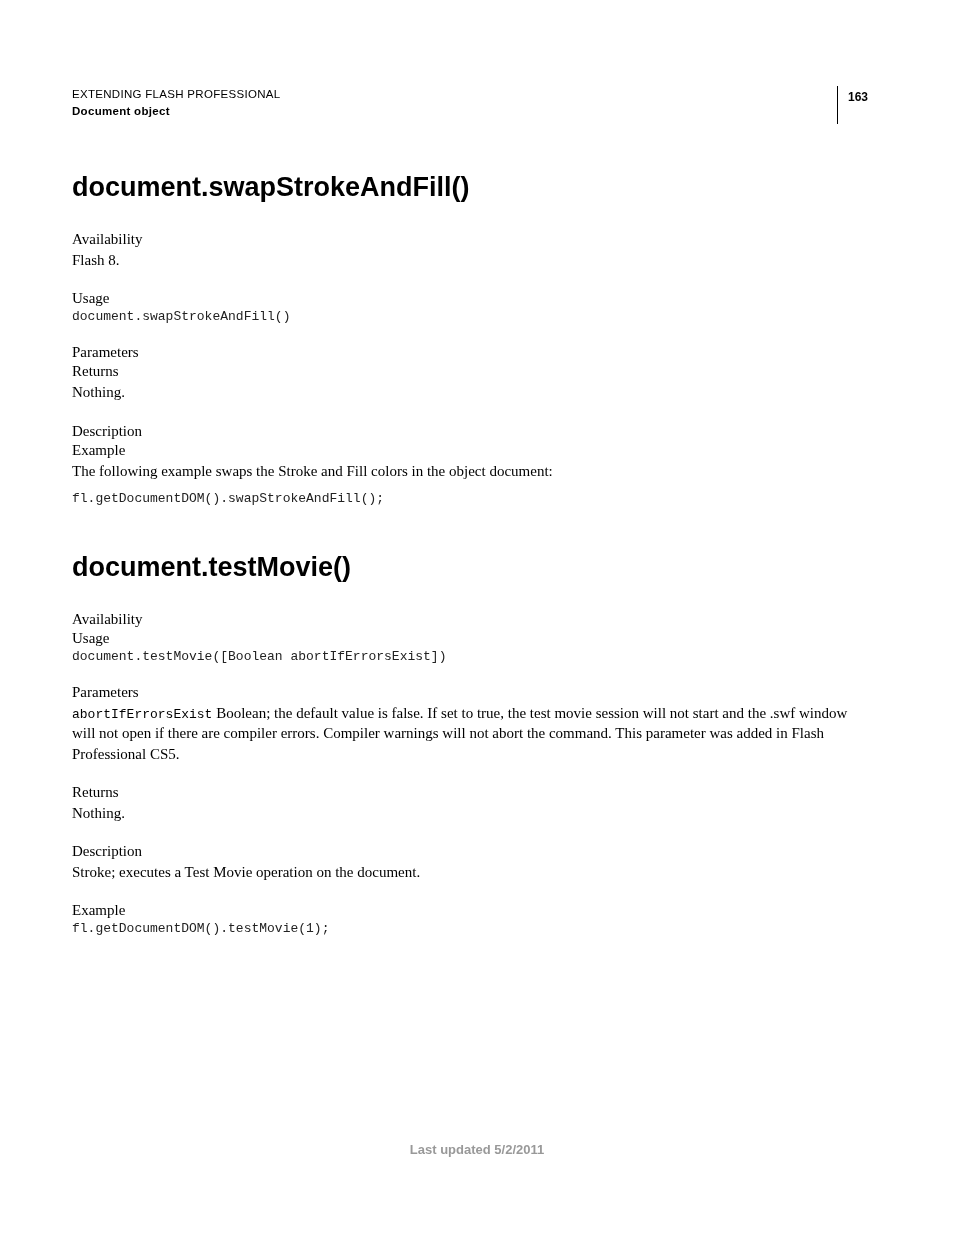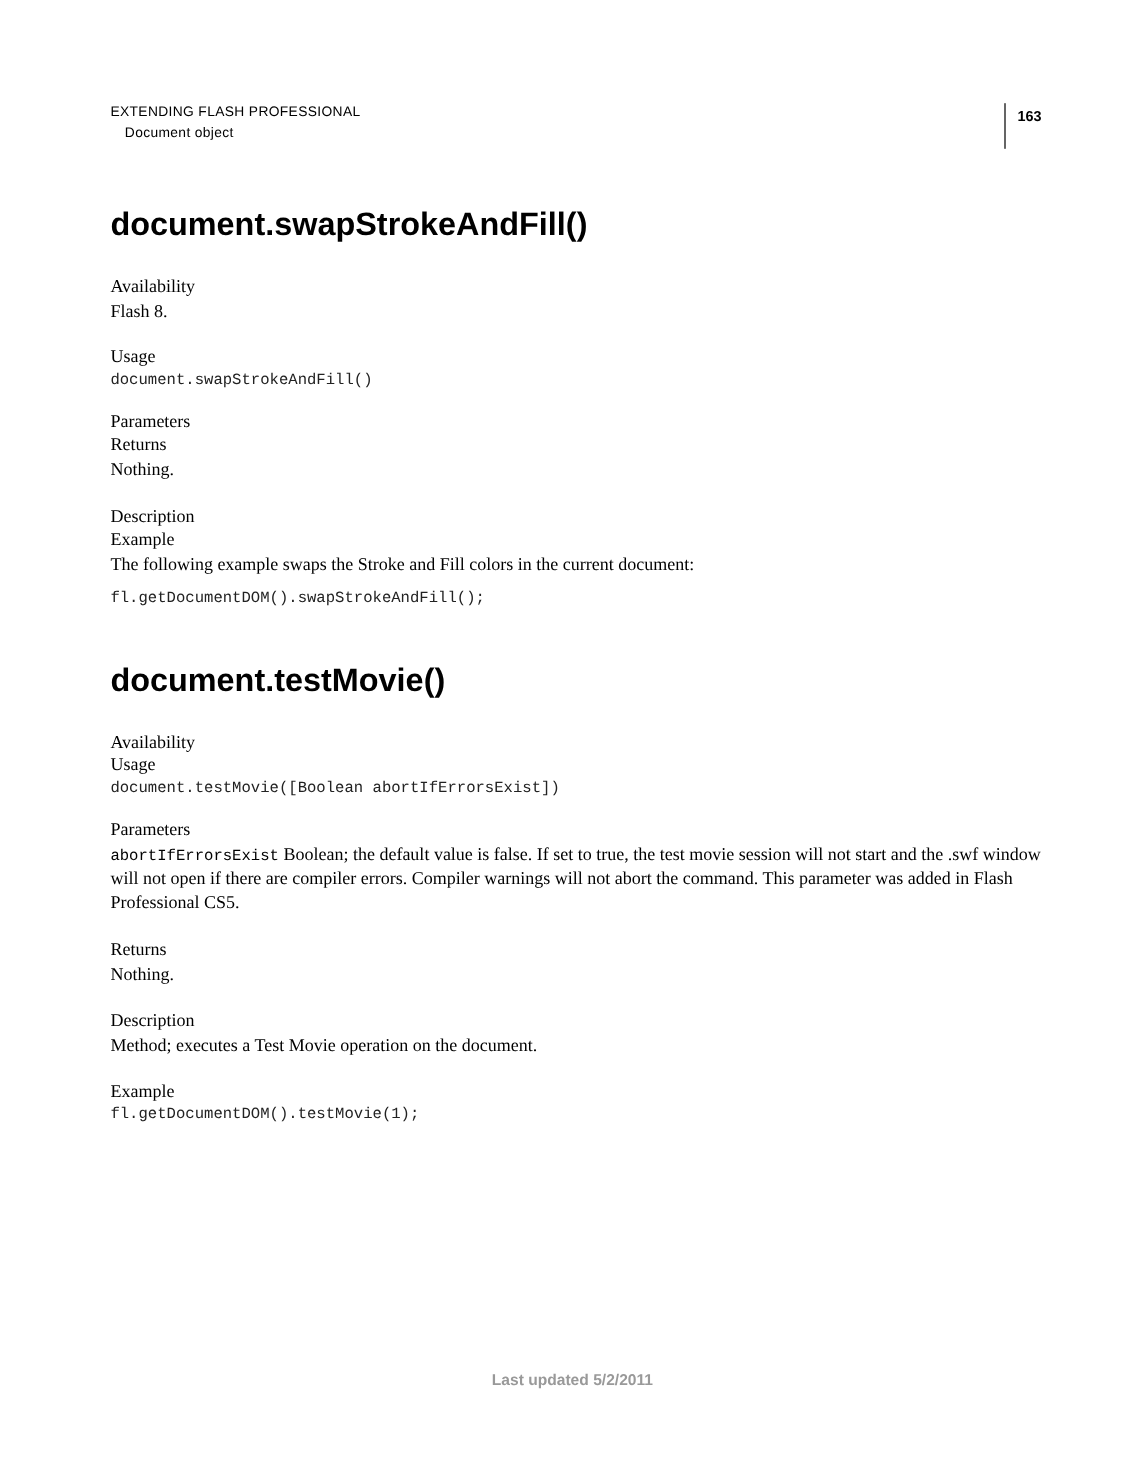--- a/index.html
+++ b/index.html
@@ -6,41 +6,40 @@
     font-family: "Minion Pro", "Times New Roman", Georgia, serif;
     margin: 0;
     padding: 0;
     background: #fff;
     color: #000;
   }
   .page {
     width: 954px;
     height: 1181px;
     box-sizing: border-box;
-    padding: 86px 86px 0 92px;
+    padding: 86px 86px 0 72px;
     position: relative;
   }
   .header-row {
     display: flex;
     justify-content: space-between;
     align-items: flex-start;
     margin-bottom: 48px;
   }
   .header-left {
     font-family: "Myriad Pro", Arial, Helvetica, sans-serif;
     font-size: 11.5px;
     line-height: 1.45;
     letter-spacing: 0.3px;
   }
   .header-book {
     text-transform: none;
   }
   .header-section {
-    font-weight: 400;
-    margin-left: 12px;
+    font-weight: 700;
   }
   .header-right {
     font-family: "Myriad Pro", Arial, Helvetica, sans-serif;
     font-size: 12px;
     font-weight: 700;
     border-left: 1.5px solid #000;
     padding: 4px 0 10px 10px;
     min-height: 24px;
   }
   h2.entry-title {
@@ -117,41 +116,41 @@
     <div class="code">document.swapStrokeAndFill()</div>
 
     <div class="subhead">Parameters</div>
 
     <div class="subhead">Returns</div>
     <div class="body-text">Nothing.</div>
 
     <div class="subhead">Description</div>
 
     <div class="subhead">Example</div>
-    <div class="body-text" style="margin-bottom:10px">The following example swaps the Stroke and Fill colors in the current document:</div>
+    <div class="body-text" style="margin-bottom:10px">The following example swaps the Stroke and Fill colors in the object document:</div>
     <div class="code">fl.getDocumentDOM().swapStrokeAndFill();</div>
   </div>
 
   <div class="entry">
     <h2 class="entry-title">document.testMovie()</h2>
 
     <div class="subhead">Availability</div>
 
     <div class="subhead">Usage</div>
     <div class="code">document.testMovie([Boolean abortIfErrorsExist])</div>
 
     <div class="subhead">Parameters</div>
     <div class="param-block">
       <span class="code-inline-bold">abortIfErrorsExist</span><span>  Boolean; the default value is false. If set to true, the test movie session will not start and the .swf window will not open if there are compiler errors. Compiler warnings will not abort the command. This parameter was added in Flash Professional CS5.</span>
     </div>
 
     <div class="subhead">Returns</div>
     <div class="body-text">Nothing.</div>
 
     <div class="subhead">Description</div>
-    <div class="body-text">Method; executes a Test Movie operation on the document.</div>
+    <div class="body-text">Stroke; executes a Test Movie operation on the document.</div>
 
     <div class="subhead">Example</div>
     <div class="code">fl.getDocumentDOM().testMovie(1);</div>
   </div>
 
   <div class="footer">Last updated 5/2/2011</div>
 </div>
 
 </body></html>

